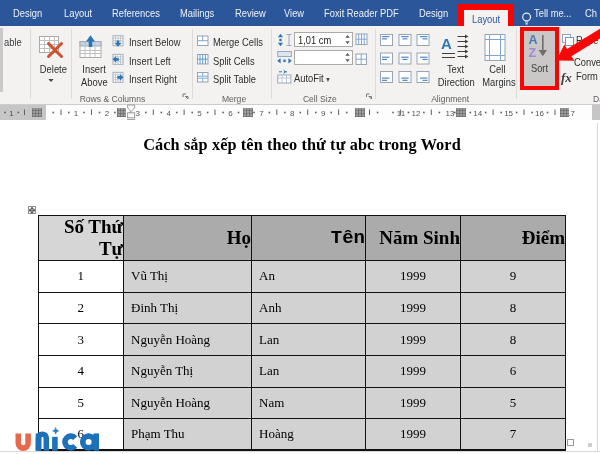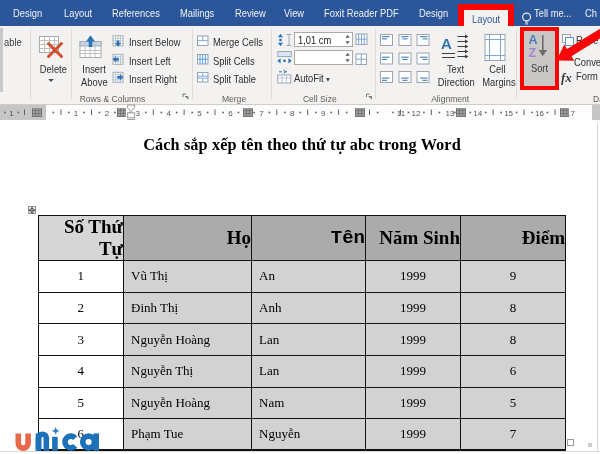--- a/index.html
+++ b/index.html
@@ -228,22 +228,22 @@
         </tr>
     <tr style="height:31.6px;">
           <td>5</td>
           <td class="sel l">Nguyễn Hoàng</td>
           <td class="sel l">Nam</td>
           <td class="sel">1999</td>
           <td class="sel">5</td>
         </tr>
     <tr class="last" style="height:31.6px;">
           <td>6</td>
-          <td class="sel l">Phạm Tue</td>
-          <td class="sel l">Nguyễn</td>
+          <td class="sel l">Phạm Thu</td>
+          <td class="sel l">Hoàng</td>
           <td class="sel">1999</td>
           <td class="sel">7</td>
         </tr>
   </tbody>
     </table>
 
   <div class="abs" style="left:0px;top:451px;width:600px;height:1px;background:#d9d9d9;"></div>
   <div class="abs" style="left:597px;top:123px;width:1px;height:328px;background:#d9d9d9;"></div>
   <div class="abs" style="left:567px;top:439px;width:6.5px;height:6.5px;border:1px solid #9a9a9a;background:#fff;box-sizing:border-box;"></div>
   <div class="abs" style="left:588px;top:443px;width:4px;height:4px;background:#cfcfcf;"></div>

